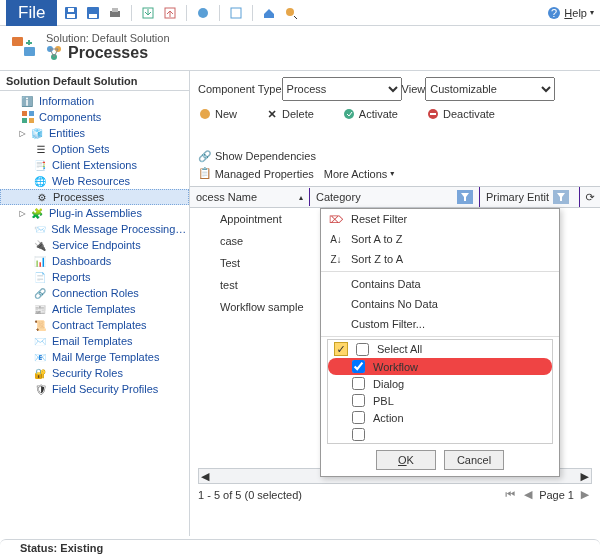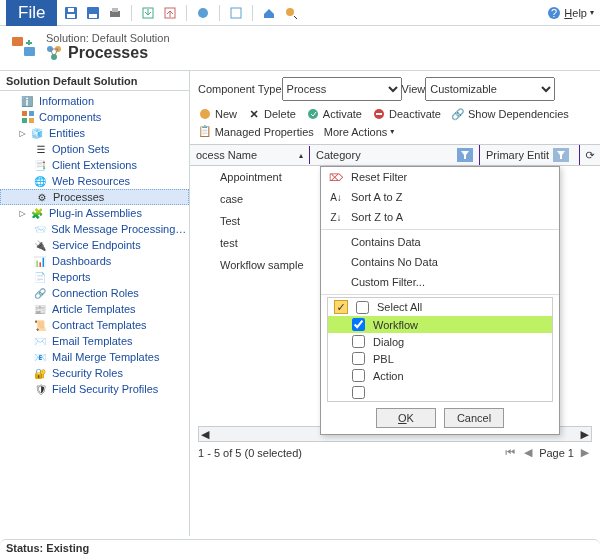--- a/index.html
+++ b/index.html
@@ -38,21 +38,21 @@
 .tree .item .lbl { overflow: hidden; text-overflow: ellipsis; }
 
 .right { flex: 1; display: flex; flex-direction: column; position: relative; }
 
 
 .row1 { display: flex; align-items: center; padding: 6px 8px 4px 8px; }
 .row1 select { font-size: 11px; height: 24px; }
 .row1 label { font-size: 11px; }
 
 
-.row2 { display: flex; gap: 10px; padding: 2px 24px 4px 8px; flex-wrap: wrap; }
+.row2 { display: flex; gap: 28px; padding: 2px 24px 4px 8px; flex-wrap: wrap; }
 .row2 .cmd { display: flex; align-items: center; gap: 3px; cursor: pointer; }
 .row2 .cmd .ci { width: 14px; height:14px; display:inline-flex; align-items:center; justify-content:center; font-size:11px; }
 .row3 { display: flex; align-items: center; gap: 10px; padding: 0 8px 6px 8px; }
 .row3 .cmd { display:flex; align-items:center; gap:3px; cursor:pointer; }
 
 
 .grid-header { display: flex; align-items: center; border-top: 1px solid #c8cdd2; border-bottom: 1px solid #c8cdd2; background: #f7f8fa; font-size:11px; }
 .grid-header .col { padding: 3px 6px; border-right: 1px solid #4c1d95; display:flex; align-items:center; gap:4px; }
 .grid-header .col.name { width: 120px; }
 .grid-header .col.cat { flex: 1; justify-content: space-between; }
@@ -64,34 +64,34 @@
 .grid-body { position: relative; height: 260px; }
 .grid-body .rowitem { padding: 5px 0 5px 30px; }
 
 
 .filter-panel { position: absolute; top: 0; left: 130px; width: 240px; background: #fff; border: 1px solid #999; box-shadow: 2px 2px 6px rgba(0,0,0,0.2); z-index: 10; }
 .filter-panel .opt { display:flex; align-items:center; gap:8px; padding: 3px 8px; cursor:pointer; }
 .filter-panel .opt .oi { width:14px; height:14px; display:inline-flex; align-items:center; justify-content:center; font-size:10px; }
 .filter-panel .sep { height:1px; background:#ddd; margin: 2px 0; }
 .filter-panel .chkrow { display:flex; align-items:center; gap:8px; padding: 2px 8px 2px 24px; }
 .filter-panel .chkrow input { width:13px; height:13px; }
-.filter-panel .chkrow.sel { background:#bef264; }
+.filter-panel .chkrow.sel { background:#ef4444;border-radius:8px; }
 .filter-panel .chk-wrap { border:1px solid #ccc; margin: 2px 6px 0 6px; }
 .filter-panel .chk-wrap .hdr { display:flex; align-items:center; gap:8px; padding:2px 6px; }
 .filter-panel .btns { display:flex; justify-content:center; gap:8px; padding:6px; }
 .filter-panel .btns button { width:60px; height:20px; font-size:11px; background:#efefef; border:1px solid #999; cursor:pointer; }
 
 
 .hscroll { height: 16px; border: 1px solid #c8cdd2; margin: 0 8px; display:flex; align-items:center; justify-content:space-between; padding:0 2px; background:#f2f3f5; font-size:10px; color:#666; }
 .pager { display:flex; align-items:center; justify-content:space-between; padding: 4px 8px 2px 8px; font-size:11px; color:#555; }
 .pager .ctrls { display:flex; align-items:center; gap:4px; }
 .pager .ctrls .pg { width:14px; text-align:center; color:#888; }
 
 
-.status { position:absolute; left:0; right:0; bottom:0; height:18px; padding: 2px 6px; font-weight:bold; font-size:11px; border-top:1px solid #d0d5da;border-radius:6px; }
+.status { position:absolute; left:0; right:0; bottom:0; height:18px; padding: 2px 20px; font-weight:bold; font-size:11px; border-top:1px solid #d0d5da;border-radius:6px; }
 
 
 .drag-handle { position:absolute; left:175px; top: 200px; width:6px; display:flex; flex-direction:column; gap:2px; align-items:center; }
 .drag-handle span { width:2px; height:2px; background:#888; }
 
 svg { display:block; }
 </style>
 </head>
 <body>
 <div class="shell">

